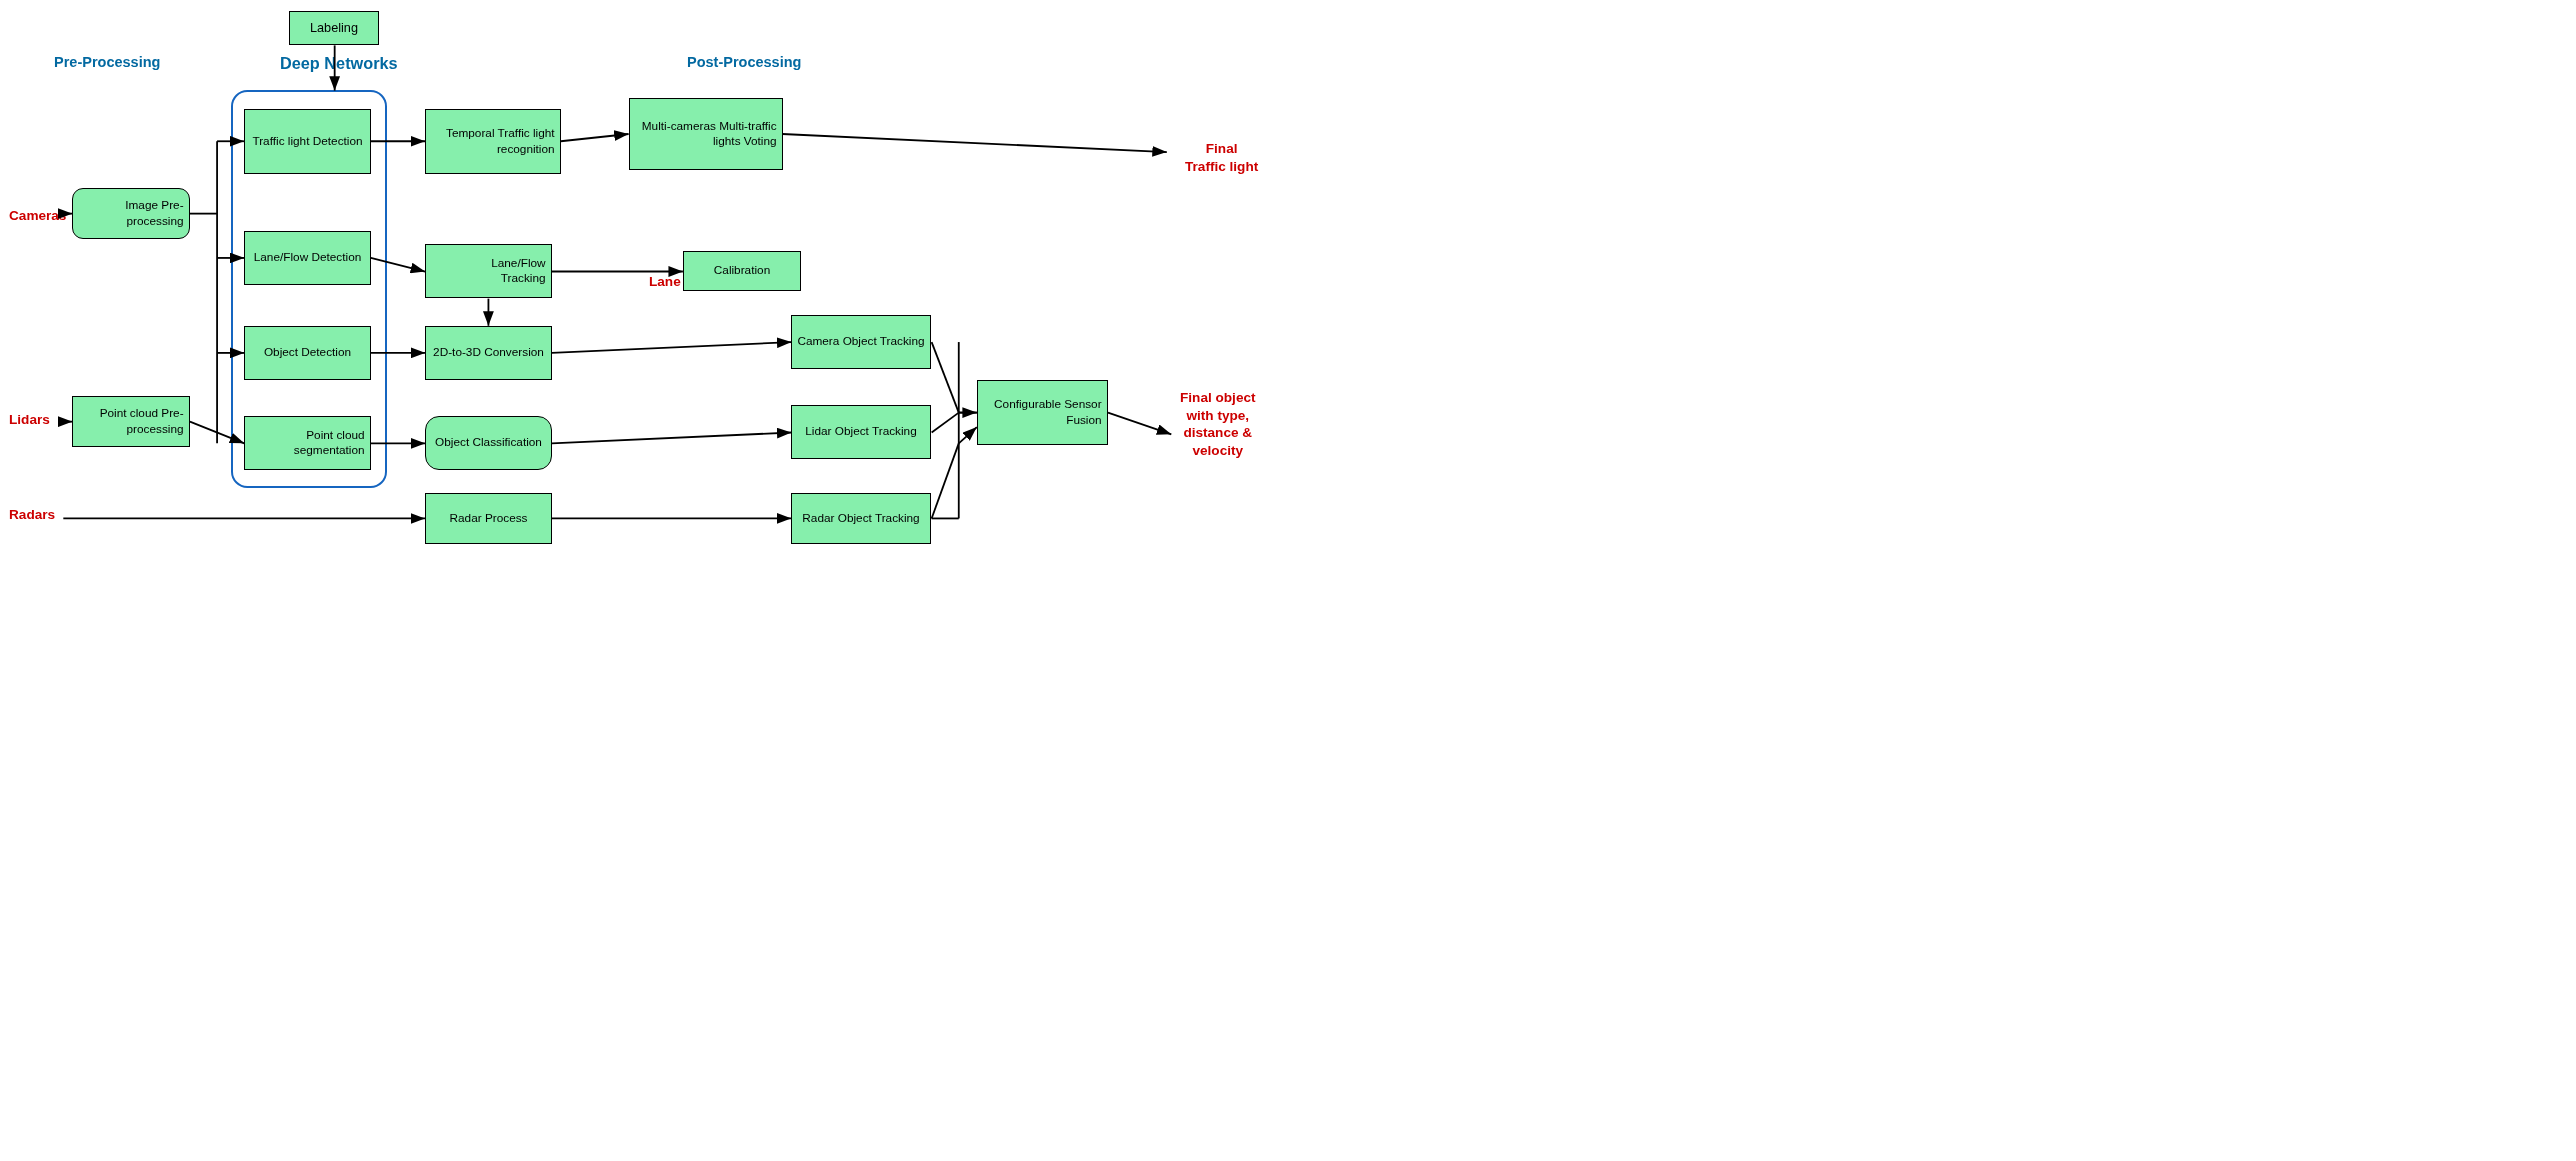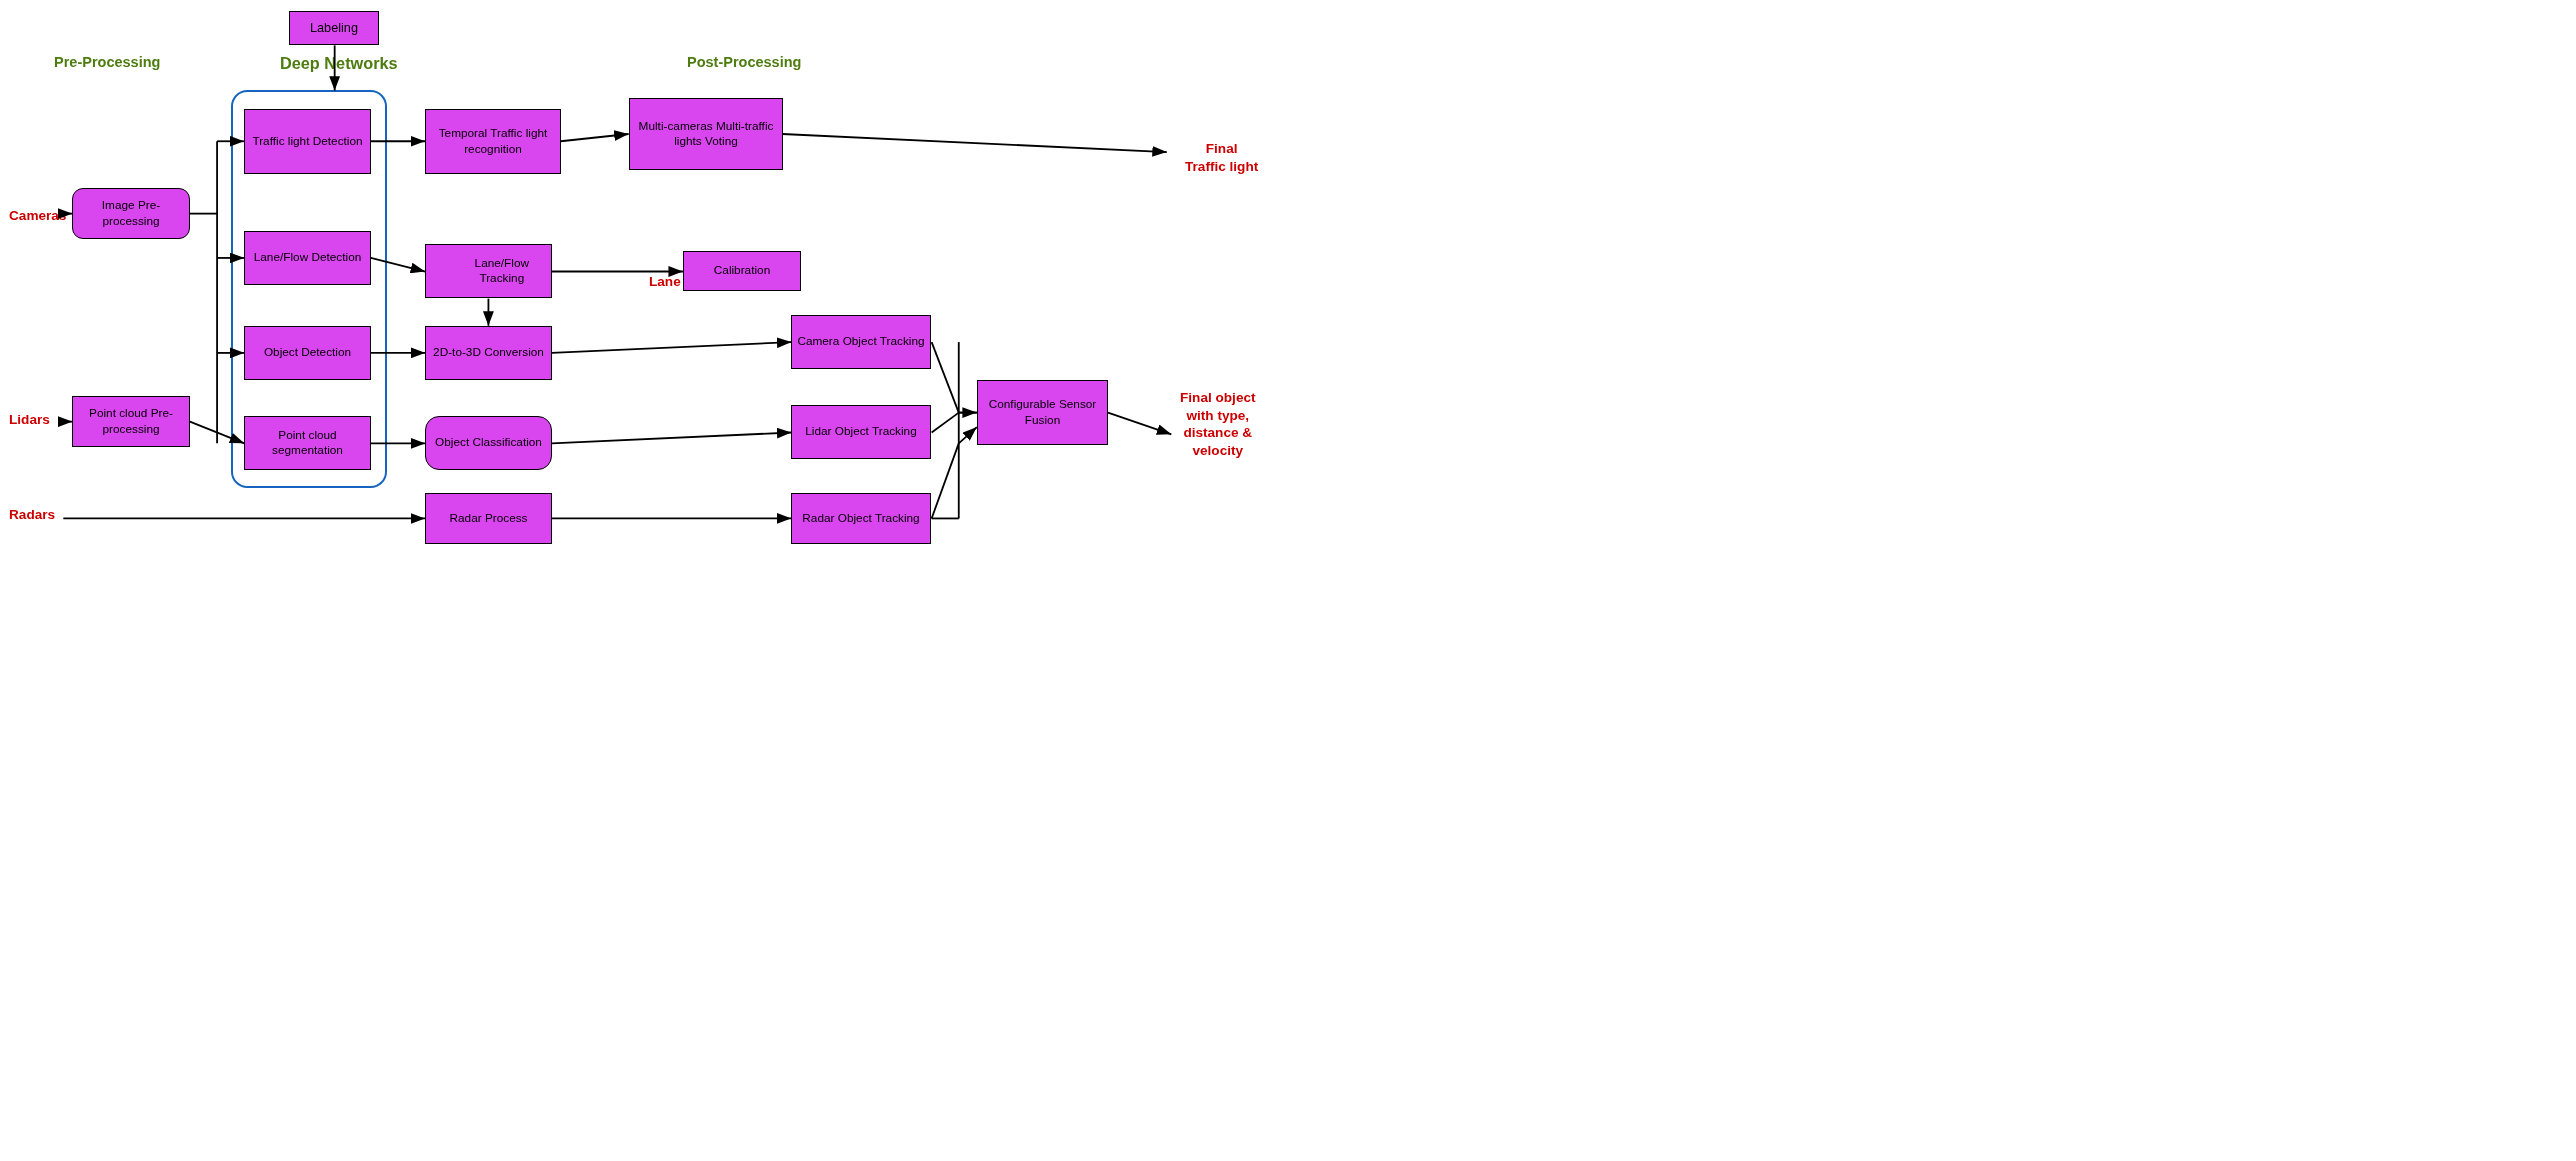--- a/index.html
+++ b/index.html
@@ -12,36 +12,36 @@
       overflow: hidden;
     }
     .diagram {
       position: relative;
       width: 1288px;
       height: 581px;
     }
     .box {
       position: absolute;
       border: 1.8px solid #000;
-      background: #d946ef;
+      background: #86efac;
       display: flex;
       align-items: center;
       justify-content: center;
-      text-align: center;
+      text-align: right;
       font-size: 11.8px;
       line-height: 1.3;
       padding: 3.6px 5.4px;
     }
     .label {
       position: absolute;
       font-size: 12.7px;
       font-weight: bold;
       text-align: center;
     }
-    .label-blue { color: #4d7c0f; }
+    .label-blue { color: #0369a1; }
     .label-red { color: #cc0000; }
     svg.arrows {
       position: absolute;
       top: 0; left: 0;
       width: 1288px;
       height: 581px;
       overflow: visible;
       pointer-events: none;
     }
     .deep-networks-border {

